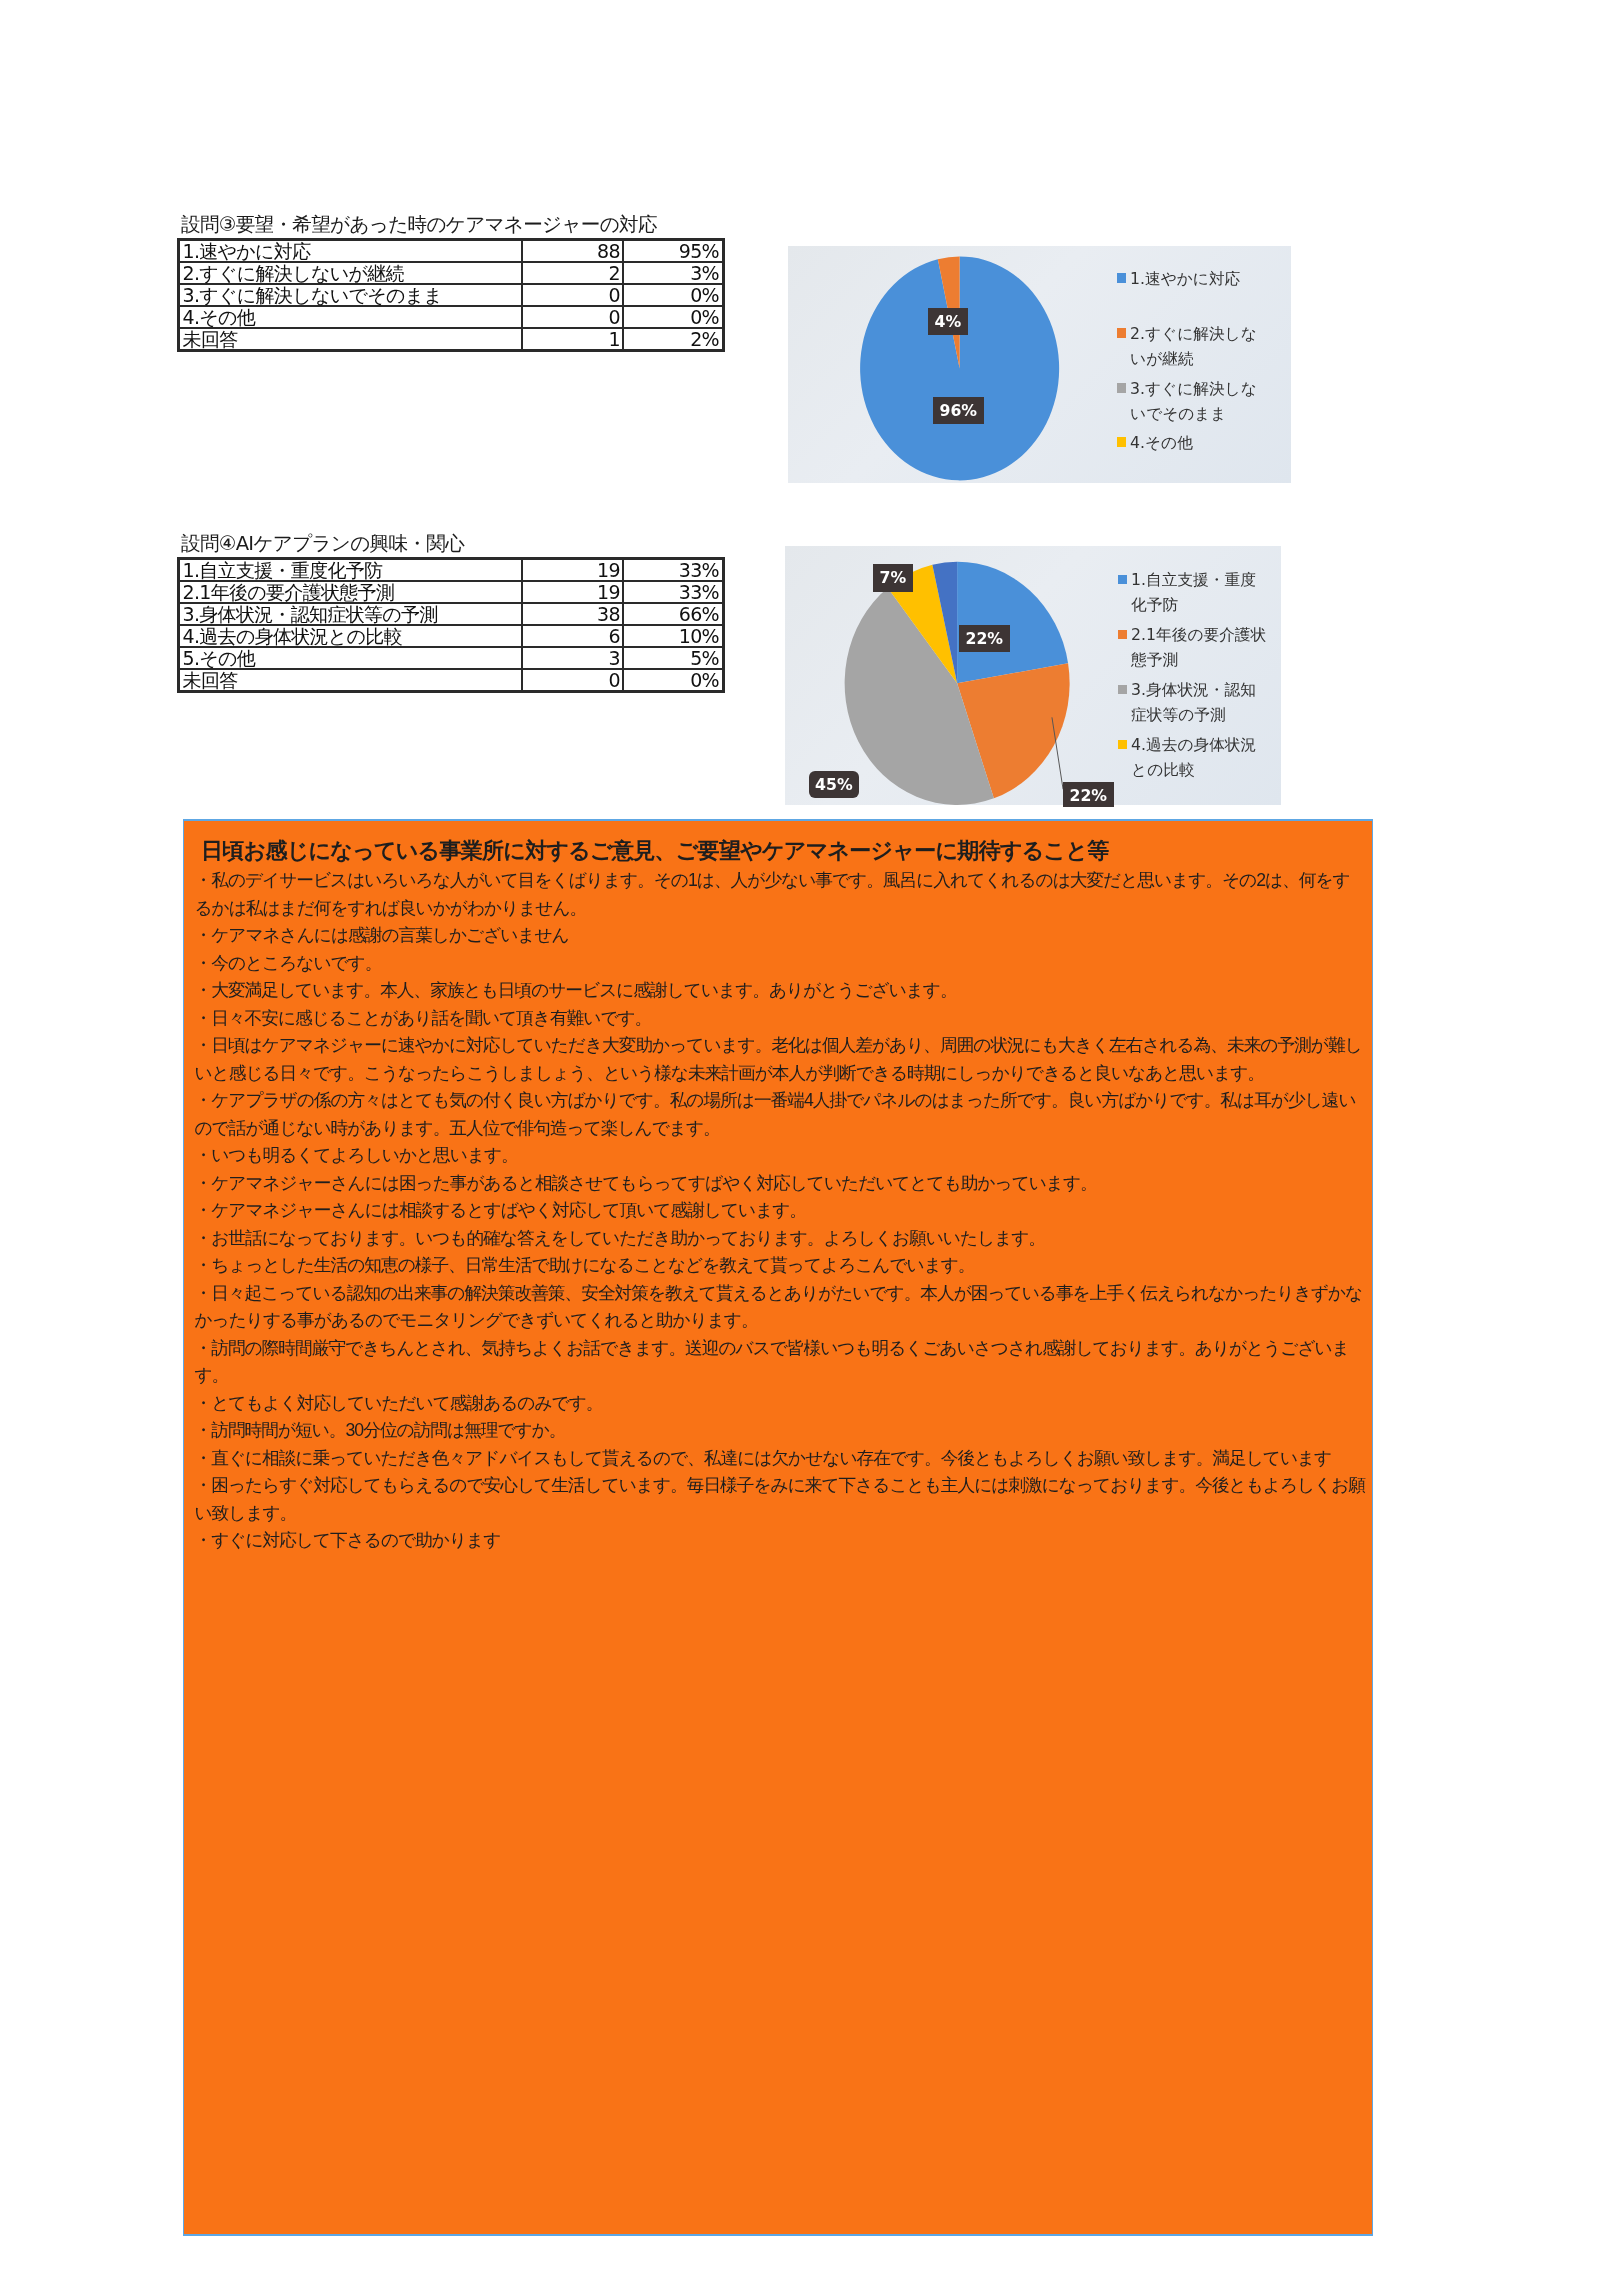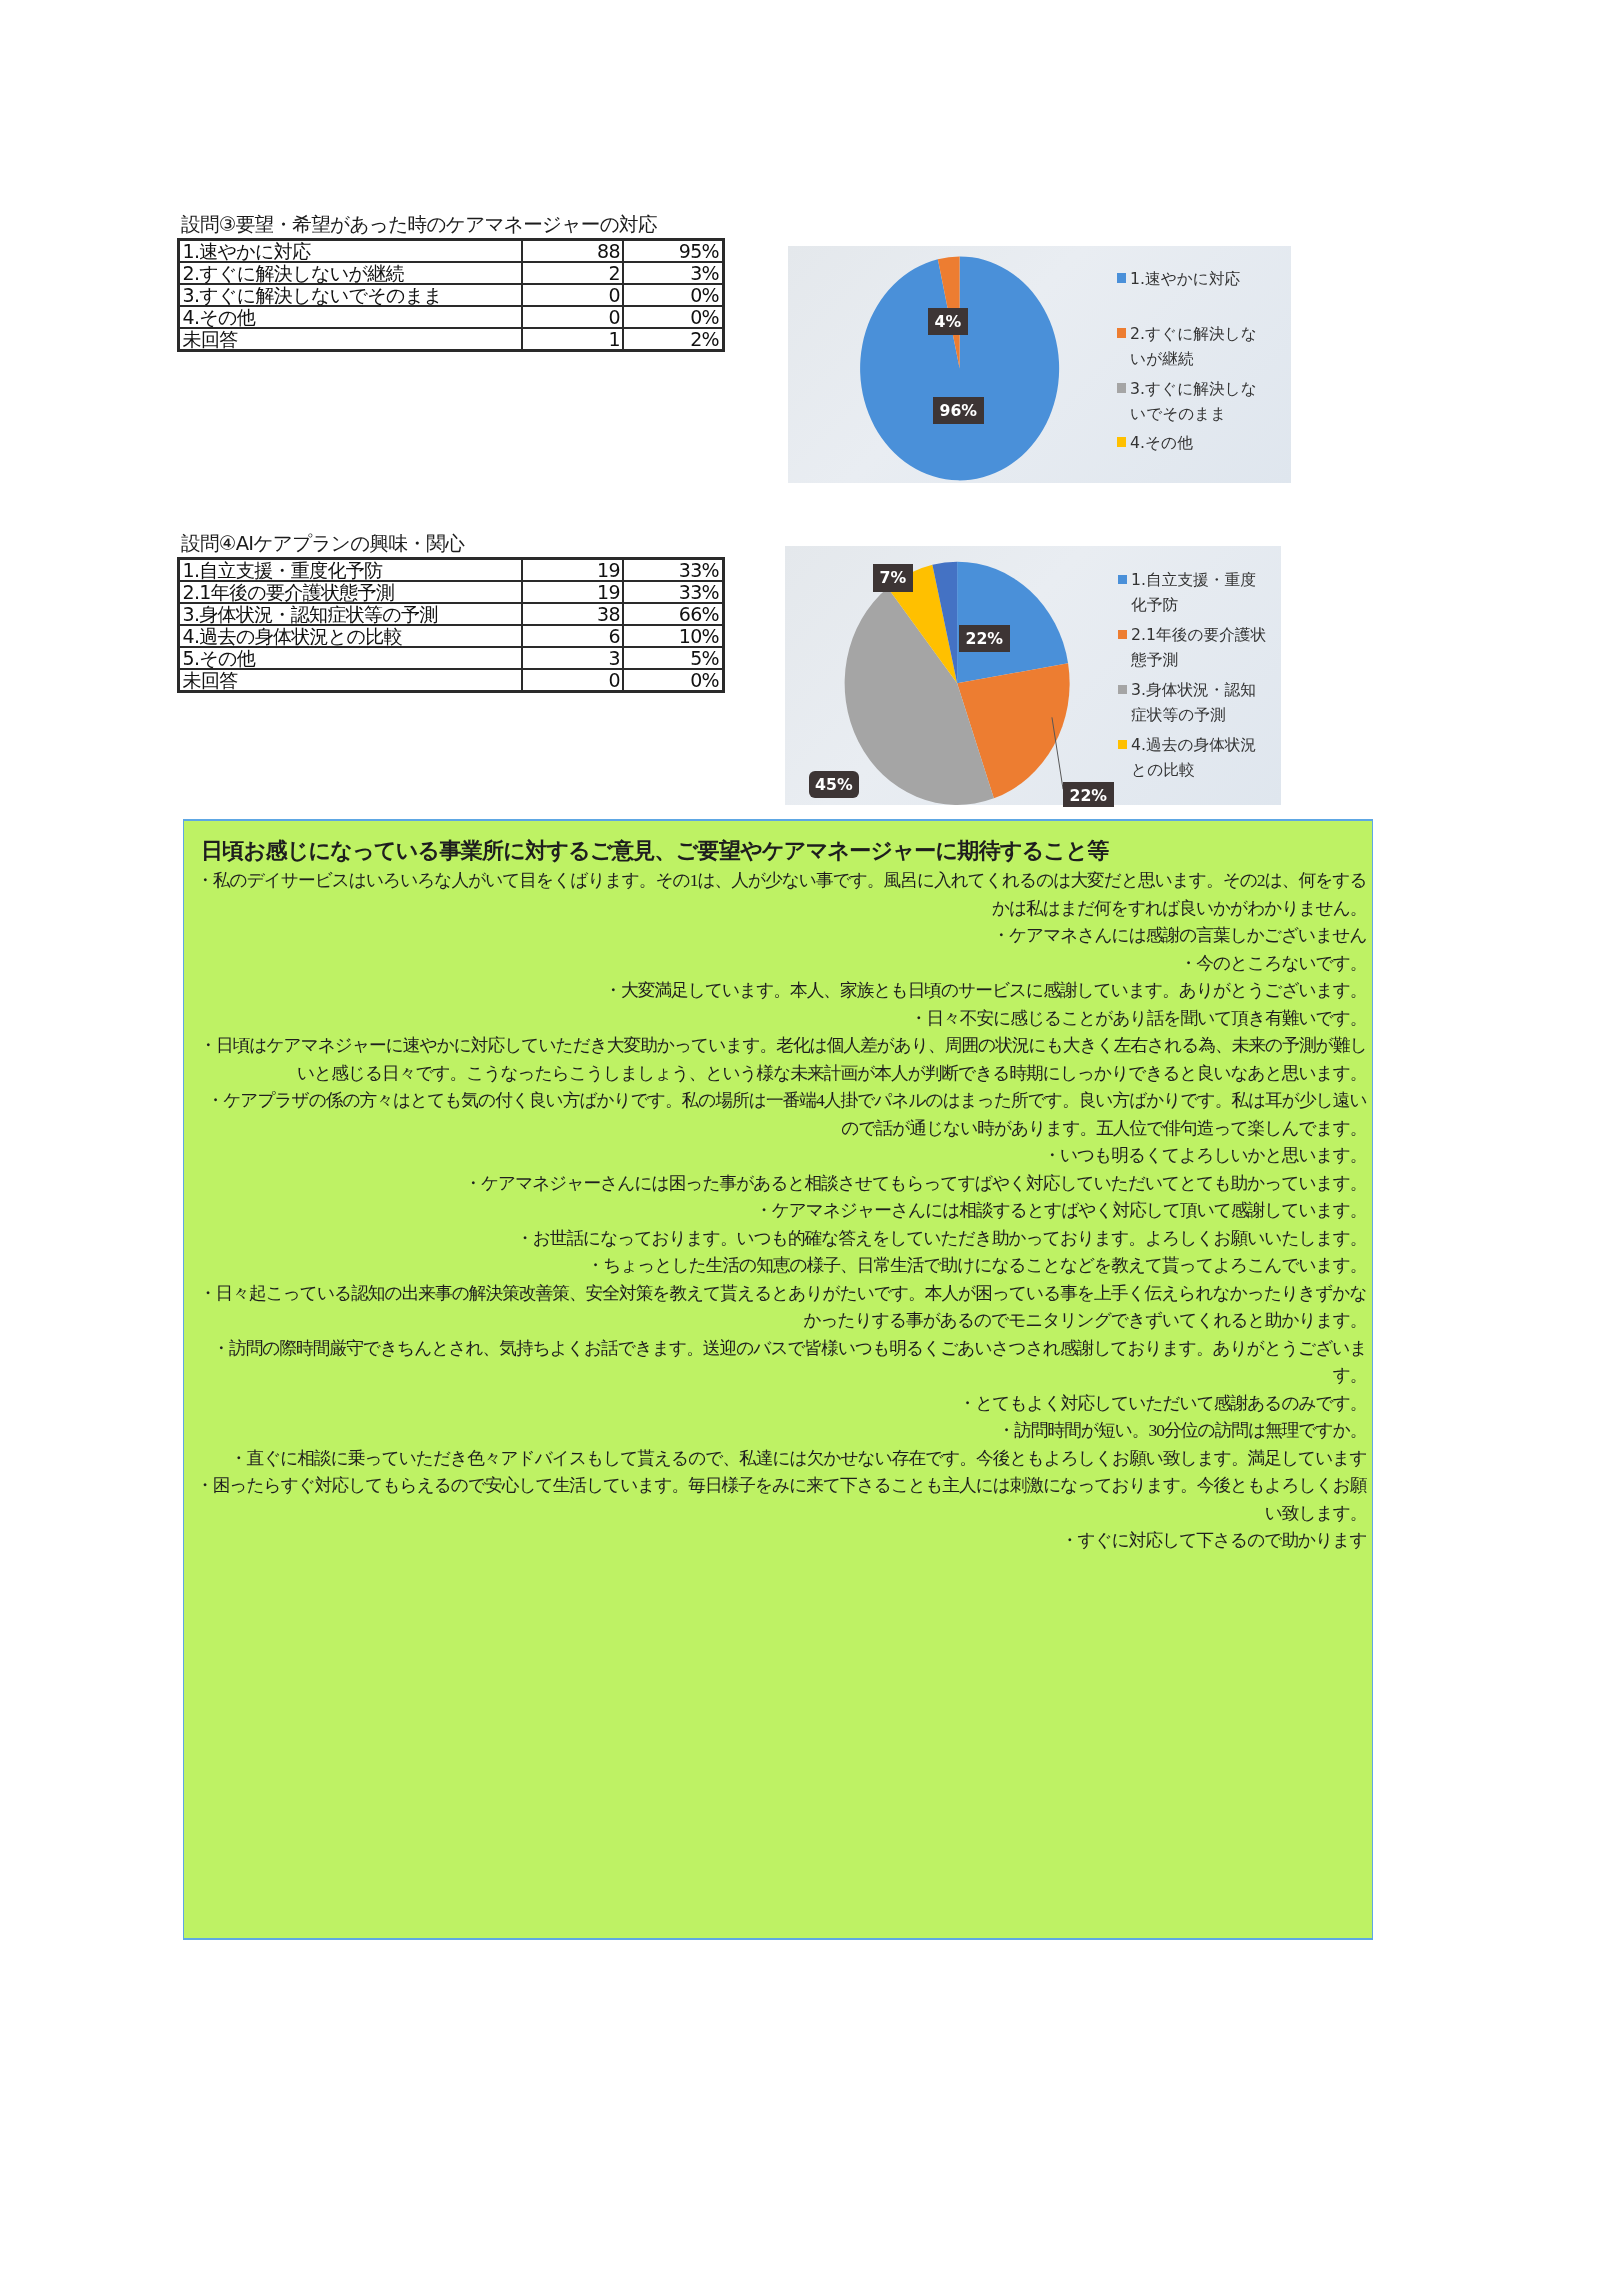--- a/index.html
+++ b/index.html
@@ -84,26 +84,26 @@
     padding: 5.2px 6.5px;
     line-height: 17px;
     white-space: nowrap;
   }
 
   .comment-box {
     position: absolute;
     left: 183px;
     top: 819px;
     width: 1190px;
-    height: 1121px;
+    height: 1417px;
     border: 1.3px solid #5ea7e4;
     border-top-width: 2px;
     border-bottom-width: 2.6px;
     box-sizing: border-box;
-    background: #bef264;
+    background: #f97316;
   }
   .comment-title {
     position: absolute;
     left: 17px;
     top: 17px;
     font-family: "DejaVu Sans", sans-serif;
     font-weight: bold;
     font-size: 22px;
     line-height: 26px;
     color: #1e1e1e;
@@ -111,26 +111,25 @@
     letter-spacing: -0.7px;
   }
   .comment-list {
     position: absolute;
     left: 10.5px;
     top: 46px;
     width: 1172px;
     margin: 0;
     padding: 0;
     list-style: none;
-    font-family: Liberation Serif, serif;
+    font-family: Liberation Sans, sans-serif;
     font-size: 17.7px;
     line-height: 27.5px;
     color: #1e1e1e;
     letter-spacing: -1px;
-    text-align: right;
   }
   .comment-list li { margin: 0; padding: 0; }
 </style>
 </head>
 <body>
 
 <div class="q-title" style="left:181px; top:214px;">設問③要望・希望があった時のケアマネージャーの対応</div>
 <table class="result" style="left:177px; top:238px;">
   <tbody>
     <tr>

